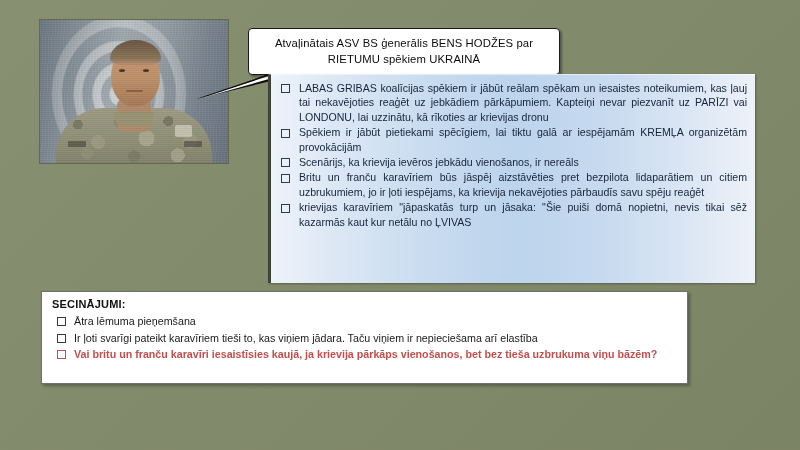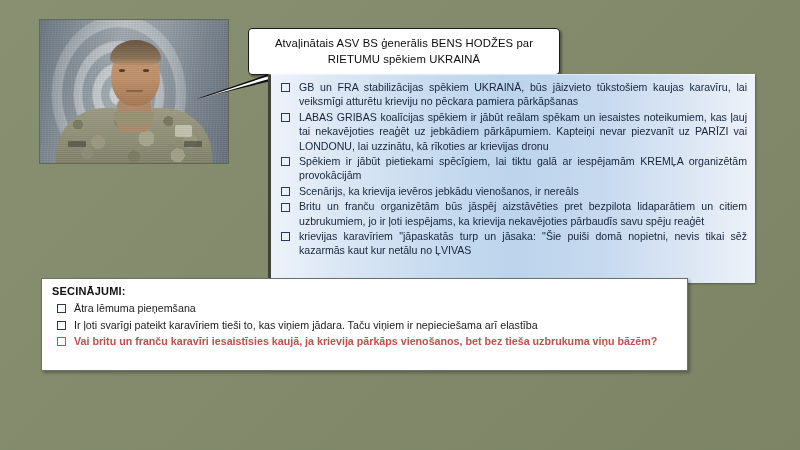--- a/index.html
+++ b/index.html
@@ -218,21 +218,21 @@
     width: 7px;
     height: 7px;
     border: 1.3px solid #2b3a52;
     background: transparent;
   }
 
   
   #conclusions {
     position: absolute;
     left: 41px;
-    top: 278px;
+    top: 291px;
     width: 647px;
     height: 93px;
     background: #ffffff;
     border: 1px solid #6f6f6f;
     box-shadow: 2px 2px 3px rgba(0,0,0,0.3);
     padding: 6px 8px 4px 9px;
     box-sizing: border-box;
   }
   #conclusions .title {
     font-size: 11px;
@@ -303,37 +303,36 @@
     <div class="ctext">
       <span>Atvaļinātais ASV BS ģenerālis BENS HODŽES par</span><br>
       <span>RIETUMU spēkiem UKRAINĀ</span>
     </div>
   </div>
 
   <div id="bluebox">
     <ul class="blist">
       <li>
         <span class="box"></span>
-        <span>GB un FRA stabilizācijas spēkiem UKRAINĀ, būs jāizvieto tūkstošiem kaujas karavīru, lai veiksmīgi atturētu krieviju no pēckara pamiera pārkāpšanas</span>
       </li>
       <li>
         <span class="box"></span>
         <span>LABAS GRIBAS koalīcijas spēkiem ir jābūt reālam spēkam un iesaistes noteikumiem, kas ļauj tai nekavējoties reaģēt uz jebkādiem pārkāpumiem. Kapteiņi nevar piezvanīt uz PARĪZI vai LONDONU, lai uzzinātu, kā rīkoties ar krievijas dronu</span>
       </li>
       <li>
         <span class="box"></span>
         <span>Spēkiem ir jābūt pietiekami spēcīgiem, lai tiktu galā ar iespējamām KREMĻA organizētām provokācijām</span>
       </li>
       <li>
         <span class="box"></span>
         <span>Scenārijs, ka krievija ievēros jebkādu vienošanos, ir nereāls</span>
       </li>
       <li>
         <span class="box"></span>
-        <span>Britu un franču organizētām būs jāspēj aizstāvēties pret bezpilota lidaparātiem un citiem uzbrukumiem, jo ir ļoti iespējams, ka krievija nekavējoties pārbaudīs savu spēju reaģēt</span>
+        <span>Britu un franču karavīriem būs jāspēj aizstāvēties pret bezpilota lidaparātiem un citiem uzbrukumiem, jo ir ļoti iespējams, ka krievija nekavējoties pārbaudīs savu spēju reaģēt</span>
       </li>
       <li>
         <span class="box"></span>
         <span>krievijas karavīriem "jāpaskatās turp un jāsaka: "Šie puiši domā nopietni, nevis tikai sēž kazarmās kaut kur netālu no ĻVIVAS</span>
       </li>
     </ul>
   </div>
 
   <div id="conclusions">
     <div class="title">SECINĀJUMI:</div>

